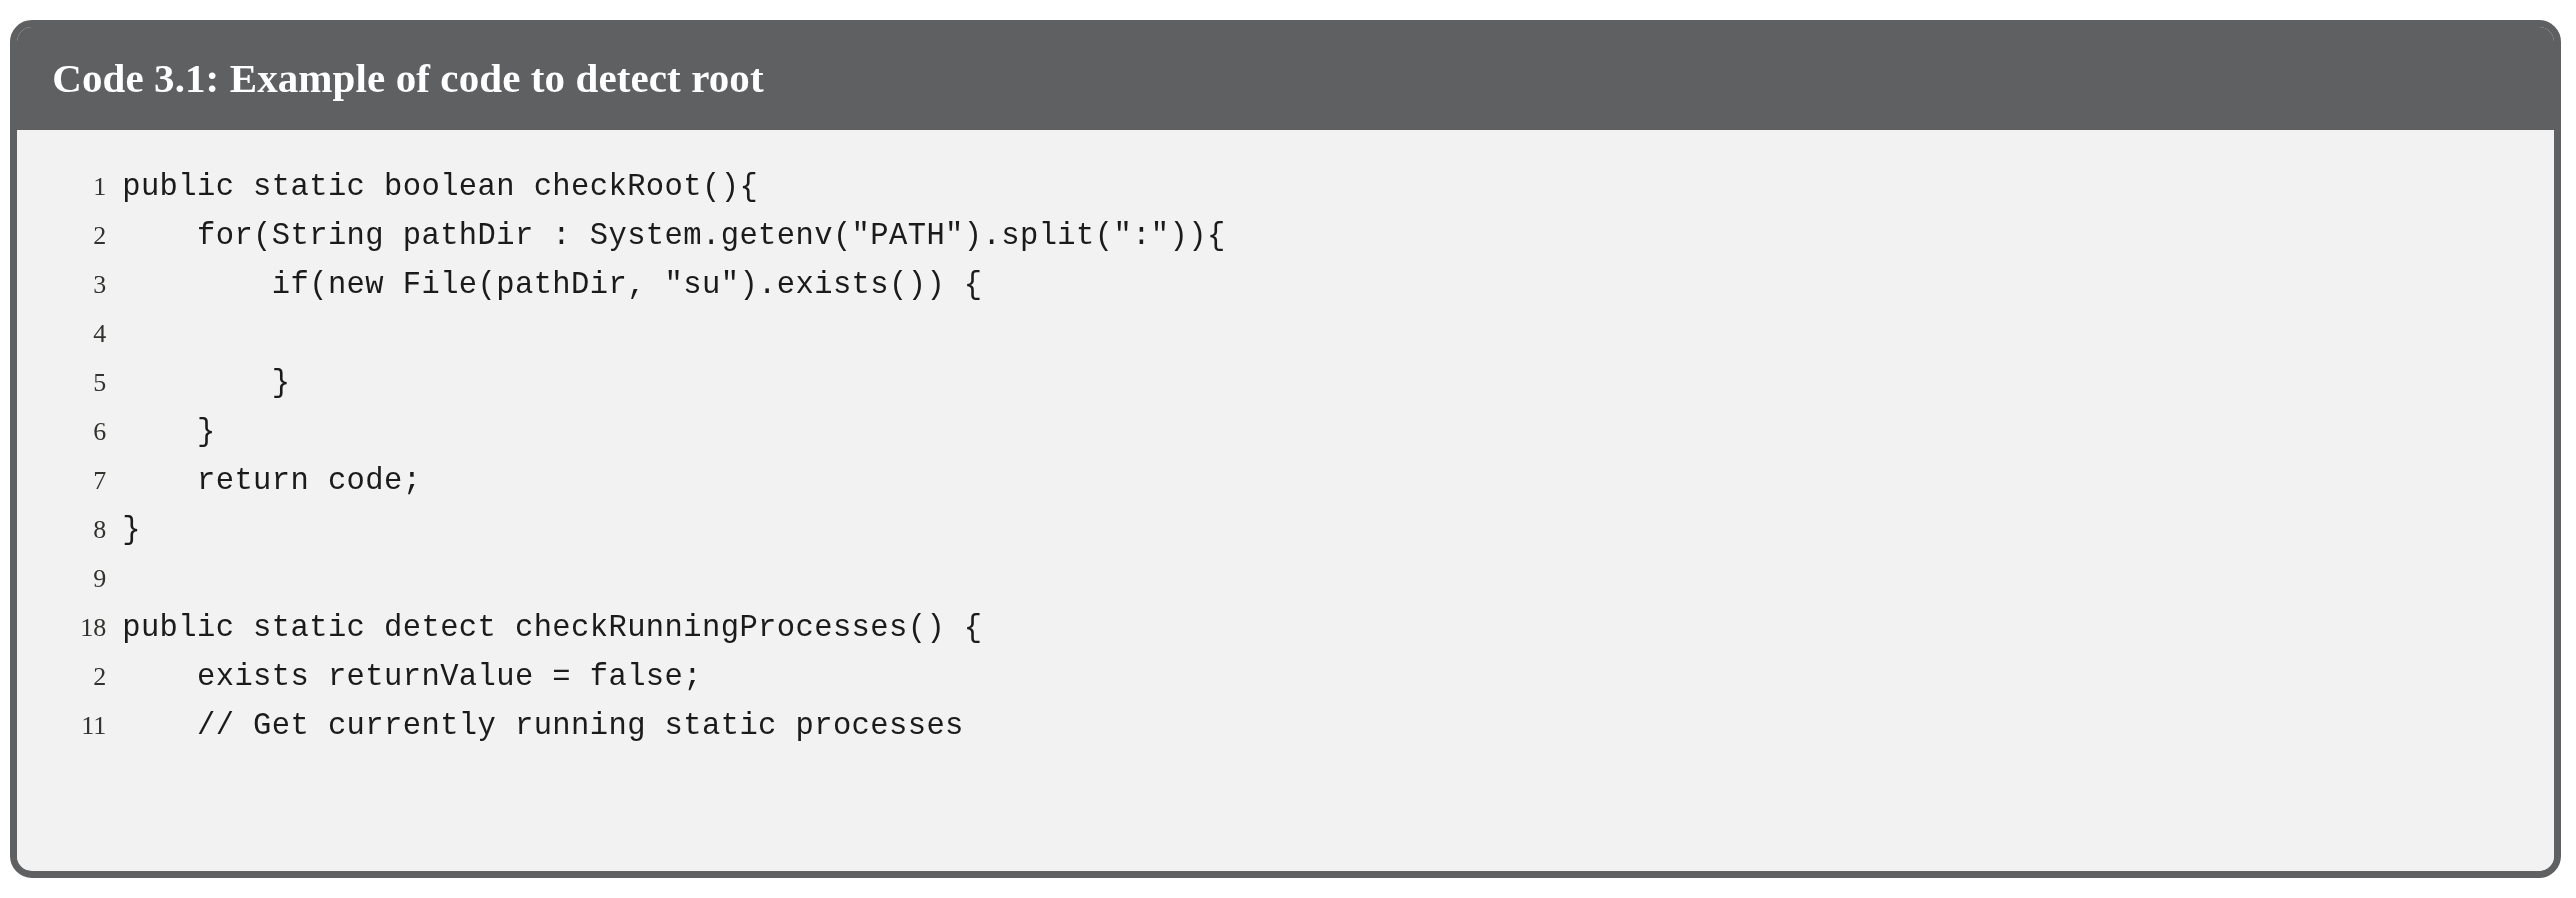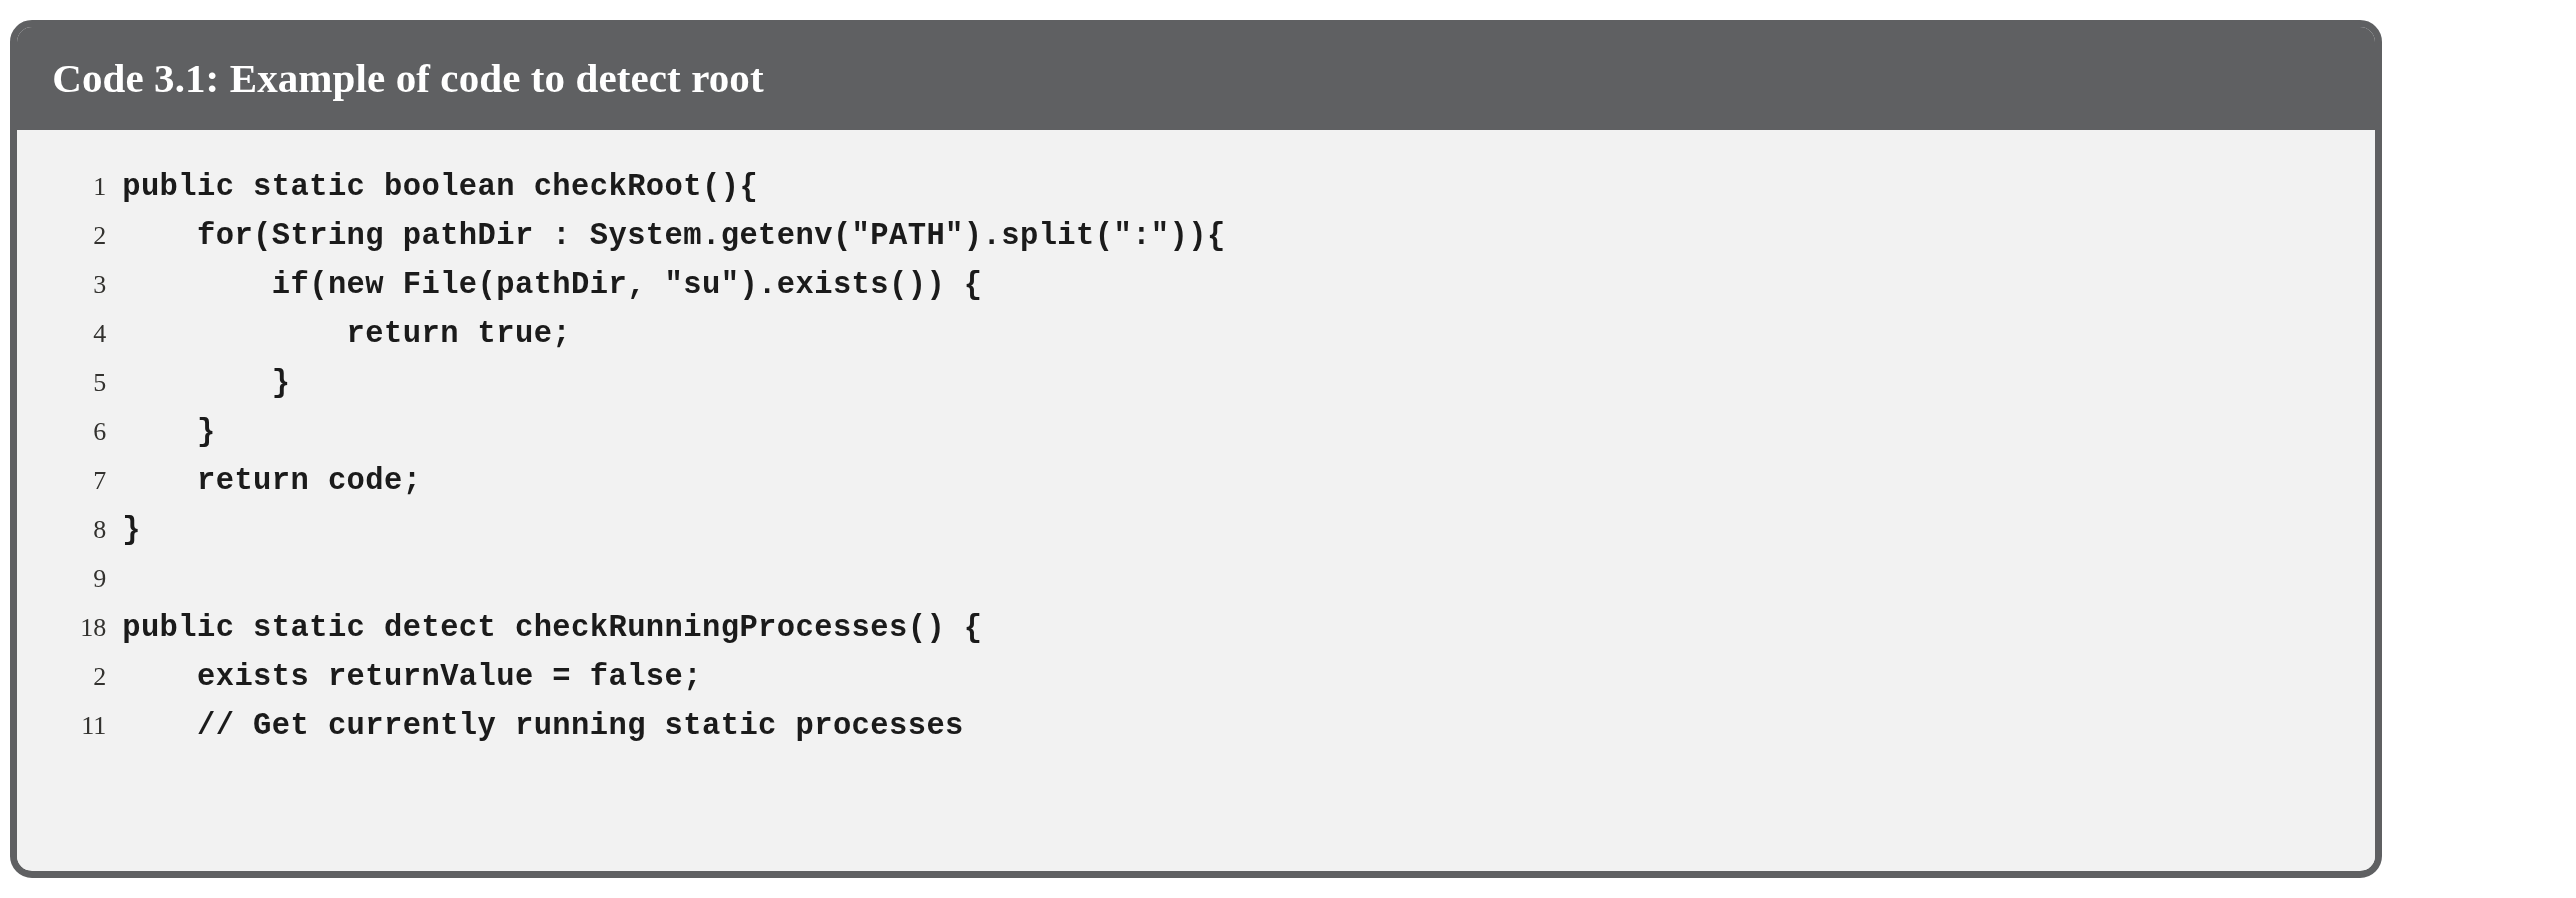--- a/index.html
+++ b/index.html
@@ -12,21 +12,21 @@
     height: 898px;
     font-family: "Liberation Serif", serif;
     overflow: hidden;
   }
 
   
   .listing-box {
     position: absolute;
     left: 10.2px;
     top: 20.4px;
-    width: 2372px;
+    width: 2551px;
     height: 858px;
     box-sizing: border-box;
     border: 7.3px solid #5f6062;
     border-radius: 22px;
     background: #f2f2f2;
     overflow: hidden;
   }
 
   
   .listing-header {
@@ -72,21 +72,20 @@
     color: #33322f;
     line-height: 49px;
   }
   .line-code {
     font-family: "Liberation Mono", monospace;
     font-size: 30.5px;
     line-height: 49px;
     color: #1b1b1b;
     white-space: pre;
     letter-spacing: 0.4px;
-    font-weight: bold;
   }
 </style>
 </head>
 <body>
 
 <div class="listing-box">
 
   <div class="listing-header">
     <div class="listing-title">Code 3.1: Example of code to detect root</div>
   </div>
@@ -99,21 +98,20 @@
     <div class="code-line">
       <span class="line-number">2</span>
       <span class="line-code">    for(String pathDir : System.getenv("PATH").split(":")){</span>
     </div>
     <div class="code-line">
       <span class="line-number">3</span>
       <span class="line-code">        if(new File(pathDir, "su").exists()) {</span>
     </div>
     <div class="code-line">
       <span class="line-number">4</span>
-      <span class="line-code">            return true;</span>
     </div>
     <div class="code-line">
       <span class="line-number">5</span>
       <span class="line-code">        }</span>
     </div>
     <div class="code-line">
       <span class="line-number">6</span>
       <span class="line-code">    }</span>
     </div>
     <div class="code-line">

